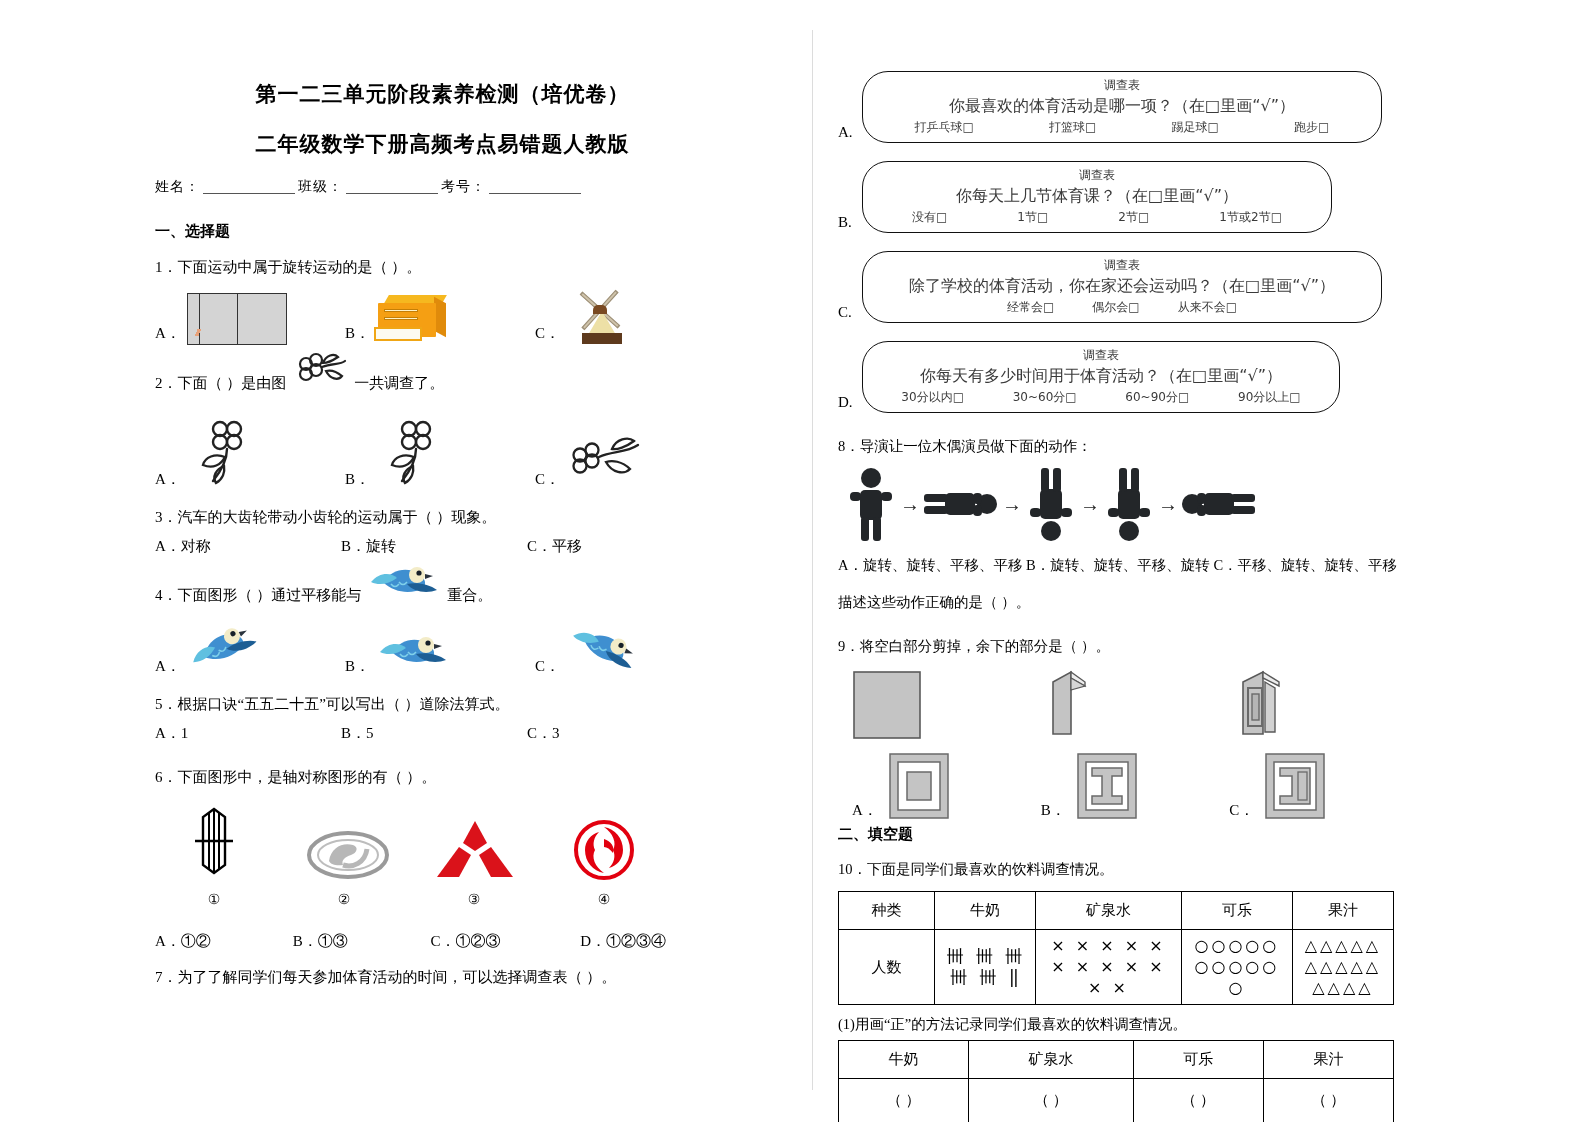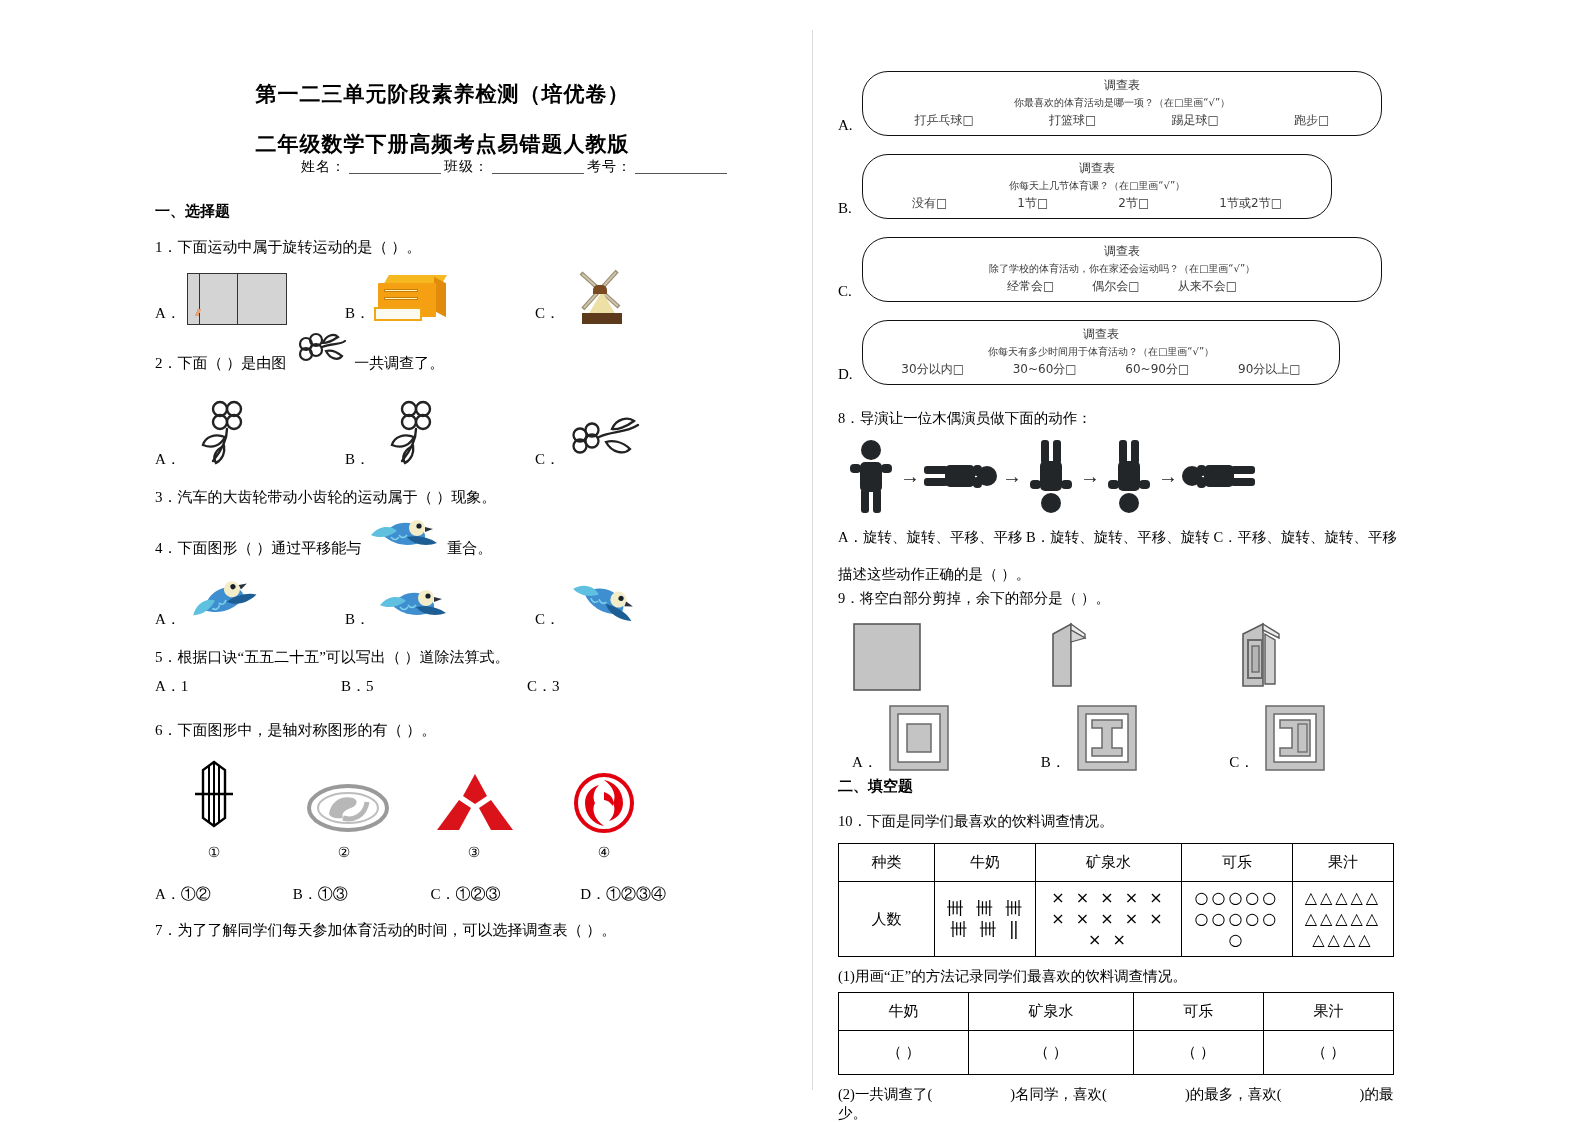--- a/index.html
+++ b/index.html
@@ -13,21 +13,21 @@
     overflow:hidden;
   }
   .page { position:relative; width:1283px; height:1122px; }
   .col-left { position:absolute; left:155px; top:0; width:575px; }
   .col-right { position:absolute; left:838px; top:0; width:580px; }
   .divider { position:absolute; left:812px; top:30px; width:1px; height:1060px; background:#dcdcdc; }
 
   .doc-title { text-align:center; font-weight:bold; font-size:21px; letter-spacing:1px; }
   .title1 { margin-top:80px; }
   .title2 { margin-top:22px; }
-  .id-line { text-align:right; font-size:14px; font-family:Liberation Sans, sans-serif; }
+  .id-line { margin-top:20px; text-align:left; font-size:14px; font-family:Liberation Sans, sans-serif; }
   .id-line span.lbl { letter-spacing:1px; }
   .blank-ul { display:inline-block; border-bottom:1px solid #555; width:92px; height:14px; vertical-align:-3px; margin:0 3px; }
 
   .sec-head { font-weight:bold; font-size:15px; margin-top:26px; }
   .q { font-size:15px; margin-top:14px; line-height:1.6; }
   .q-sm { font-size:14.5px; }
   .opts { display:flex; font-size:15px; margin-top:8px; }
   .opts > div { width:186px; }
 
   .imgrow { display:flex; align-items:flex-end; margin-top:10px; }
@@ -68,21 +68,21 @@
   
   .survey-row { display:flex; align-items:center; margin-top:9px; }
   .survey-lbl { width:24px; font-size:15px; align-self:flex-end; padding-bottom:2px; }
   .survey-card {
     border:1.6px solid #111; border-radius:26px;
     padding:5px 14px 6px; width:520px;
     font-family:"DejaVu Sans", sans-serif;
     color:#3a3a3a;
   }
   .sv-title { text-align:center; font-size:12px; }
-  .sv-q { text-align:center; font-size:10px; margin-top:2px; }
+  .sv-q { text-align:center; font-size:16px; margin-top:2px; }
   .sv-opts { display:flex; justify-content:space-around; font-size:12px; margin-top:2px; }
 
   
   .figs { display:flex; align-items:center; gap:4px; margin-top:8px; margin-left:8px; }
   .arrow { font-size:20px; color:#222; }
 
   
   .q9row { display:flex; margin-top:10px; margin-left:14px; }
   .q9row > div { width:190px; }
   .q9row2 { display:flex; margin-top:6px; margin-left:14px; align-items:flex-end; }
@@ -208,20 +208,25 @@
               <path d="M33 28 C46 22, 60 24, 72 16"></path>
               <path d="M40 33 C46 44, 58 46, 64 40 C56 32, 46 31, 40 33Z"></path>
               <path d="M46 20 C50 10, 62 7, 68 12 C60 18, 51 21, 46 20Z"></path>
             </g>
           </svg>
         </span>
       </div>
     </div>
 
     <div class="q">3．汽车的大齿轮带动小齿轮的运动属于（    ）现象。</div>
+    <div class="opts">
+      <div>A．对称</div>
+      <div>B．旋转</div>
+      <div>C．平移</div>
+    </div>
 
     <div class="q" style="display:flex;align-items:center;gap:6px;margin-top:26px;">
       <span>4．下面图形（    ）通过平移能与</span>
       <span class="bird">
         <svg width="74" height="48" viewBox="0 0 74 48" style="margin-top:-22px">
           <path d="M16 22 C24 10, 40 6, 52 14 C58 18, 60 24, 56 28 C46 34, 28 34, 16 22Z" fill="#3f8fd0"></path>
           <path d="M4 22 C12 12, 24 12, 30 18 C22 24, 12 26, 4 22Z" fill="#5fc0e0"></path>
           <path d="M40 24 C50 22, 62 24, 70 30 C60 34, 46 32, 40 24Z" fill="#1d5e94"></path>
           <circle cx="50" cy="15" r="8" fill="#f3ecc8"></circle>
           <circle cx="52" cy="13" r="2.6" fill="#17202a"></circle>
@@ -441,21 +446,21 @@
         <rect x="22" y="14" width="30" height="22" rx="5" fill="#232629"></rect>
         <rect x="15" y="14" width="9" height="11" rx="4" fill="#232629"></rect>
         <rect x="15" y="26" width="9" height="11" rx="4" fill="#232629"></rect>
         <rect x="49" y="15" width="24" height="8" rx="3" fill="#232629"></rect>
         <rect x="49" y="27" width="24" height="8" rx="3" fill="#232629"></rect>
       </svg>
     </div>
     <div class="q q-sm" style="margin-top:12px;">A．旋转、旋转、平移、平移 B．旋转、旋转、平移、旋转 C．平移、旋转、旋转、平移</div>
     <div class="q q-sm">描述这些动作正确的是（    ）。</div>
 
-    <div class="q q-sm" style="margin-top:0;">9．将空白部分剪掉，余下的部分是（    ）。</div>
+    <div class="q q-sm" style="margin-top:20px;">9．将空白部分剪掉，余下的部分是（    ）。</div>
     <div class="q9row">
       <div>
         <svg width="74" height="74" viewBox="0 0 74 74">
           <rect x="2" y="4" width="66" height="66" fill="#c4c4c4" stroke="#5a5a5a" stroke-width="1.6"></rect>
         </svg>
       </div>
       <div>
         <svg width="64" height="74" viewBox="0 0 64 74">
           <path d="M12 14 L30 4 L30 66 L12 66 Z" fill="#c4c4c4" stroke="#5a5a5a" stroke-width="1.6"></path>
           <path d="M30 4 L44 14 L44 18 L30 10 Z" fill="#ededed" stroke="#5a5a5a" stroke-width="1.4"></path>

